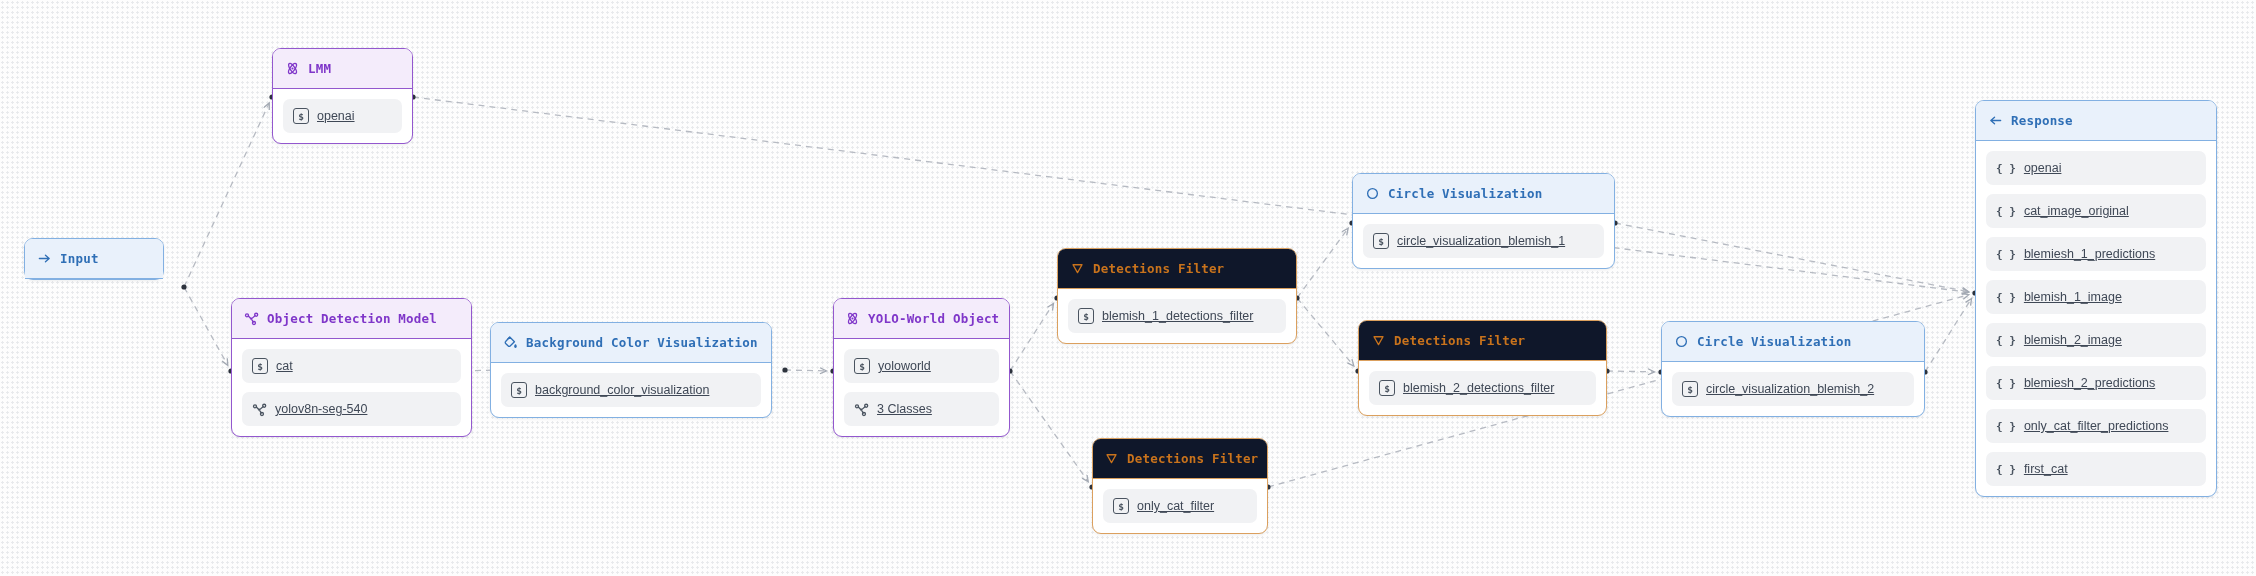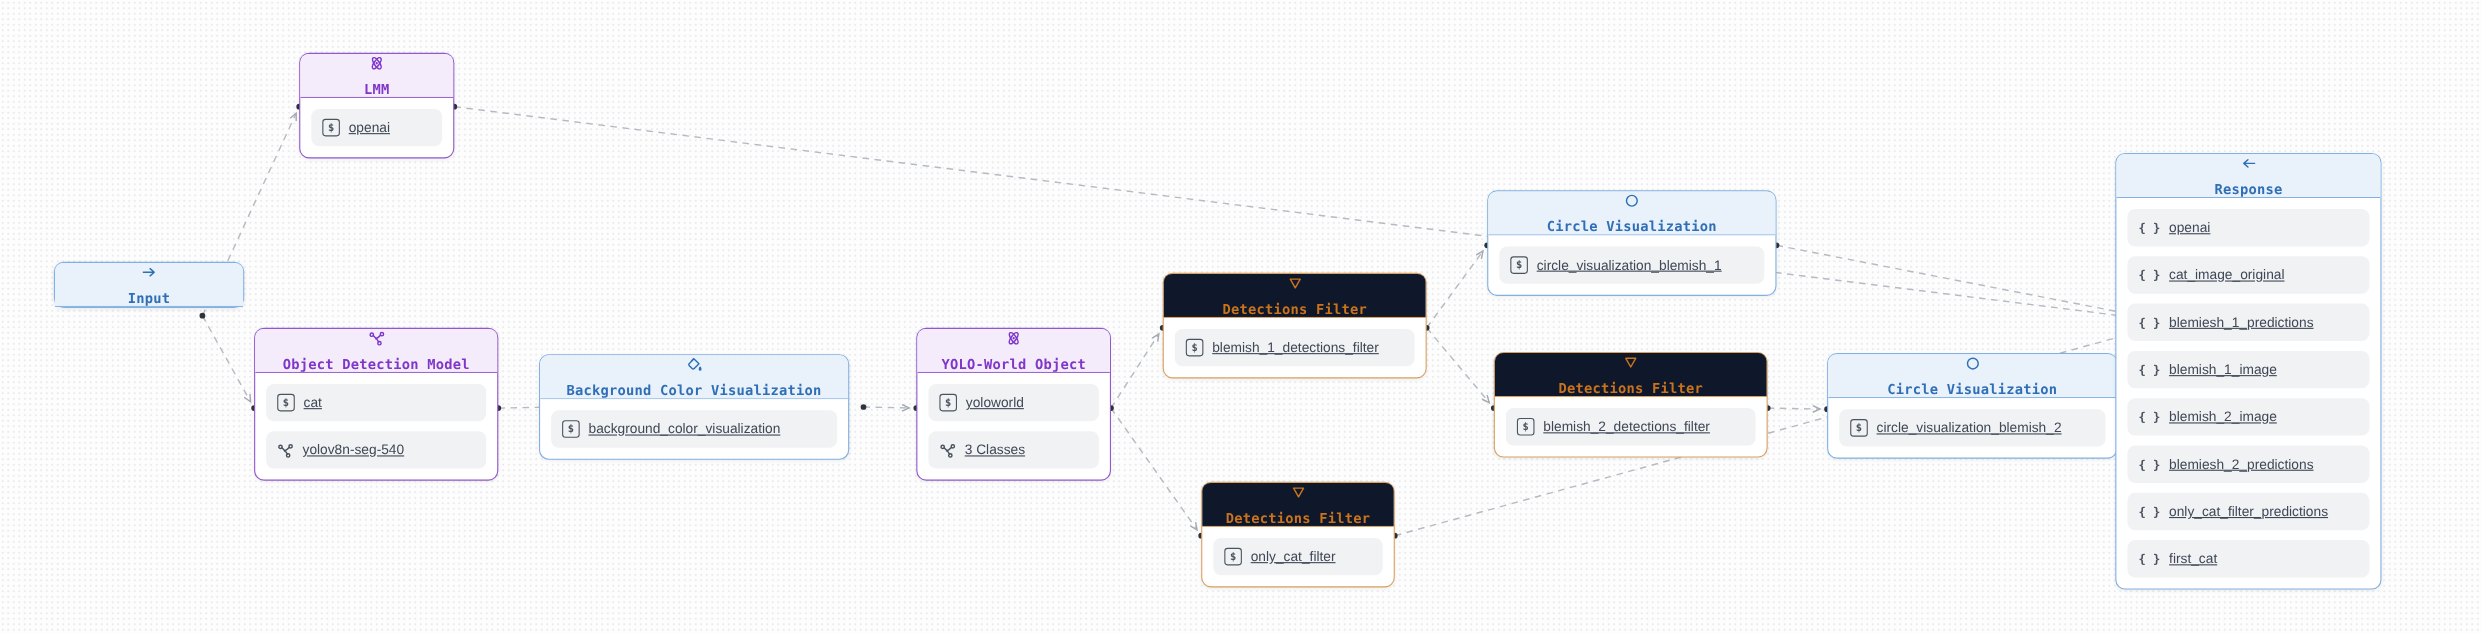--- a/index.html
+++ b/index.html
@@ -11,21 +11,21 @@
     font-family:"Liberation Sans","DejaVu Sans",sans-serif;
   }
   svg.edges{position:absolute;left:0;top:0;width:2256px;height:576px;z-index:1;}
   .node{
     position:absolute;z-index:2;background:#fff;border-radius:9px;
     border:1.5px solid #999;box-shadow:0 1px 3px rgba(15,23,42,0.07);
     box-sizing:border-box;
   }
   .node-header{
     display:flex;align-items:center;gap:8px;height:40px;padding:0 11px;
-    border-bottom:1.5px solid;border-radius:7.5px 7.5px 0 0;box-sizing:border-box;flex-direction:column;
+    border-bottom:1.5px solid;border-radius:7.5px 7.5px 0 0;box-sizing:border-box;
   }
   .ntitle{
     font-family:"DejaVu Sans Mono","Liberation Mono",monospace;
     font-size:12.5px;font-weight:700;white-space:nowrap;letter-spacing:0.2px;
   }
   .hicon{display:inline-flex;align-items:center;justify-content:center;width:16px;height:16px;}
   .hicon svg{width:15px;height:15px;display:block;}
   .node-body{padding:10px;display:flex;flex-direction:column;gap:9px;}
   .nitem{
     display:flex;align-items:center;gap:8px;height:34px;padding:0 10px;
@@ -91,21 +91,21 @@
       <circle cx="1092" cy="487" r="2.6" fill="#2d333d"></circle>
       <circle cx="1297" cy="298" r="2.6" fill="#2d333d"></circle>
       <circle cx="1352" cy="223" r="2.6" fill="#2d333d"></circle>
       <circle cx="1358" cy="371" r="2.6" fill="#2d333d"></circle>
       <circle cx="1607" cy="371" r="2.6" fill="#2d333d"></circle>
       <circle cx="1661" cy="372" r="2.6" fill="#2d333d"></circle>
       <circle cx="1615" cy="223" r="2.6" fill="#2d333d"></circle>
       <circle cx="1925" cy="372" r="2.6" fill="#2d333d"></circle>
       <circle cx="1268" cy="487" r="2.6" fill="#2d333d"></circle>
     </svg>
-<div class="node t-blue" style="left: 49px; top: 238px; width: 173px;">
+<div class="node t-blue" style="left: 24px; top: 238px; width: 140px;">
     <div class="node-header">
       <span class="hicon">
           <svg viewBox="0 0 16 16" fill="none" stroke="currentColor" stroke-width="1.4" stroke-linecap="round" stroke-linejoin="round">
             <path d="M2.5 8h10M9 4.5L13 8l-4 3.5"></path>
           </svg>
         </span>
       <span class="ntitle">Input</span>
     </div>
   </div>
     <div class="node t-purple" style="left: 272px; top: 48px; width: 141px;">
@@ -121,21 +121,21 @@
     </div>
     <div class="node-body">
         <div class="nitem">
     <span class="iicon">
             <span class="dollar-box">$</span>
           </span>
     <span class="ilabel">openai</span>
   </div>
       </div>
   </div>
-    <div class="node t-purple" style="left: 231px; top: 298px; width: 222px;">
+    <div class="node t-purple" style="left: 231px; top: 298px; width: 241px;">
     <div class="node-header">
       <span class="hicon">
           <svg viewBox="0 0 16 16" fill="none" stroke="currentColor" stroke-width="1.4" stroke-linecap="round" stroke-linejoin="round">
             <circle cx="3.2" cy="4.6" r="1.6"></circle>
             <circle cx="13" cy="4" r="1.6"></circle>
             <circle cx="10.6" cy="12.8" r="1.6"></circle>
             <circle cx="7.6" cy="8.2" r="1.2" fill="currentColor" stroke="none"></circle>
             <path d="M4.6 5.3l2.1 2.2M8.8 7.6l3-2.6M8.4 9.4l1.5 2.2"></path>
           </svg>
         </span>
@@ -297,21 +297,21 @@
     </div>
     <div class="node-body">
         <div class="nitem">
     <span class="iicon">
             <span class="dollar-box">$</span>
           </span>
     <span class="ilabel">only_cat_filter</span>
   </div>
       </div>
   </div>
-    <div class="node t-blue" style="left: 1923px; top: 100px; width: 242px; margin-top: 39px;">
+    <div class="node t-blue" style="left: 1975px; top: 100px; width: 242px;">
     <div class="node-header">
       <span class="hicon">
           <svg viewBox="0 0 16 16" fill="none" stroke="currentColor" stroke-width="1.4" stroke-linecap="round" stroke-linejoin="round">
             <path d="M13.5 8h-10M7 4.5L3 8l4 3.5"></path>
           </svg>
         </span>
       <span class="ntitle">Response</span>
     </div>
     <div class="node-body">
         <div class="nitem">

